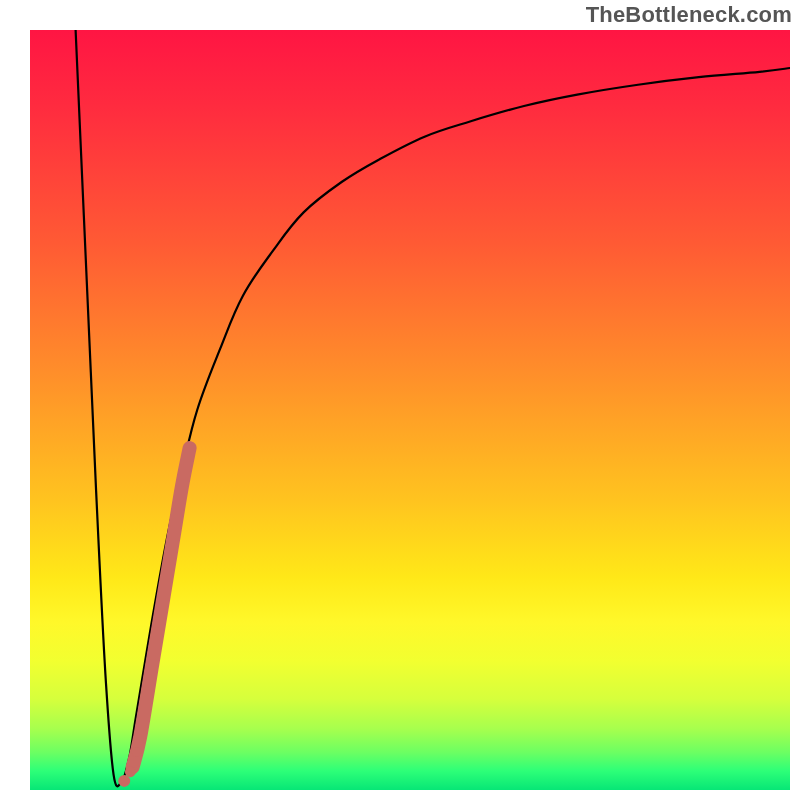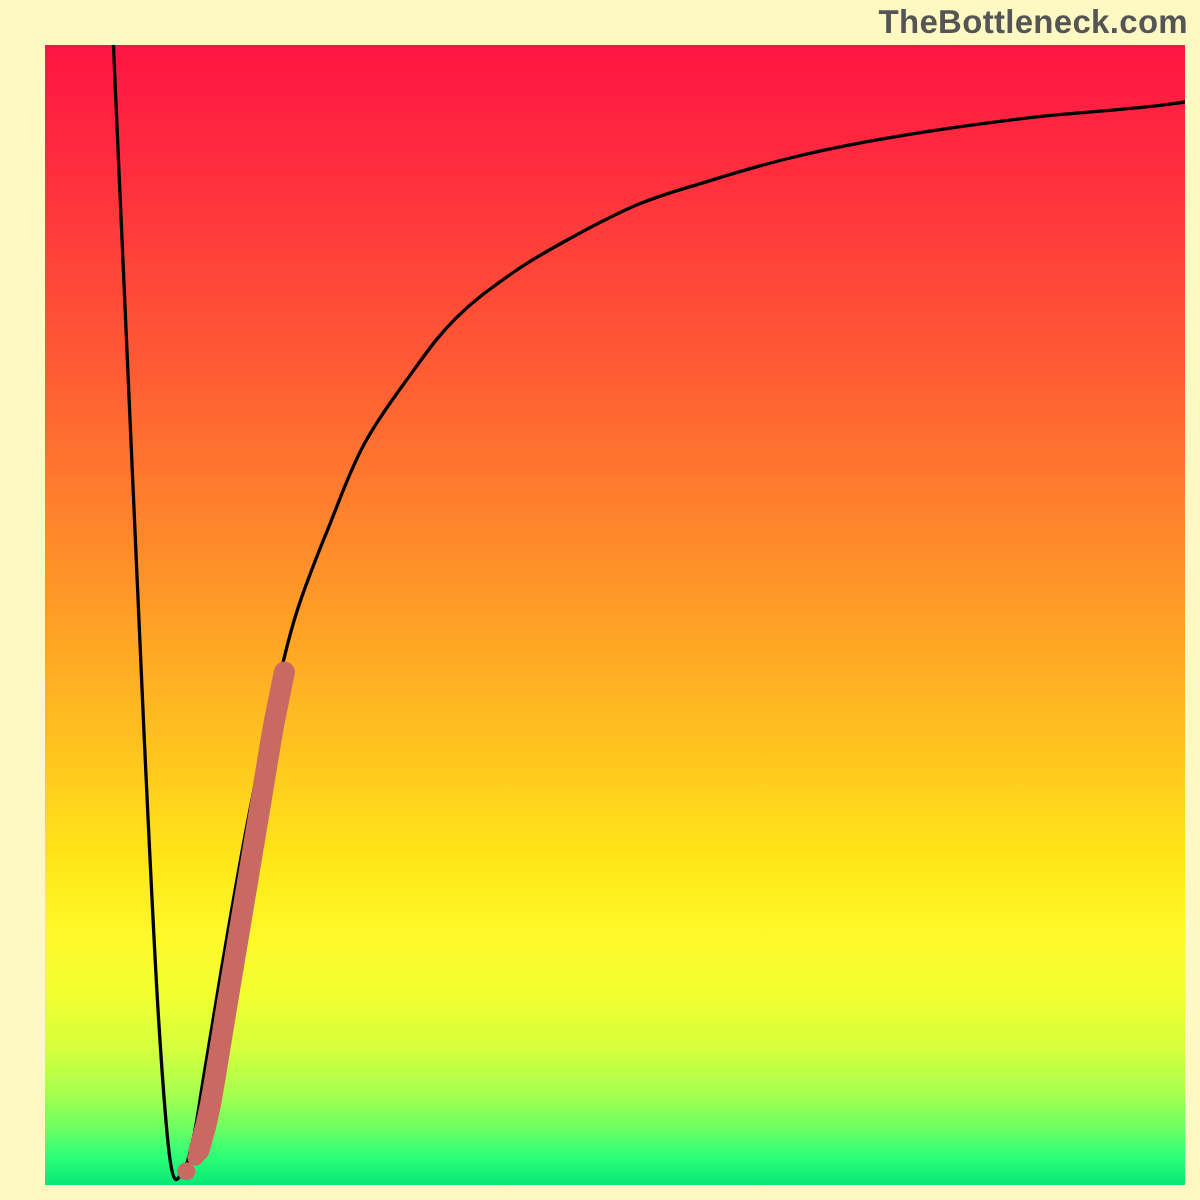--- a/index.html
+++ b/index.html
@@ -8,21 +8,21 @@
     width: 800px;
     height: 800px;
     overflow: hidden;
     background: #000;
     font-family: Arial, Helvetica, sans-serif;
   }
   .frame {
     position: relative;
     width: 800px;
     height: 800px;
-    background: #fef9c3;
+    background: #ffffff;
     text-align: center;
   }
   .watermark {
     position: absolute;
     top: 2px;
     right: 8px;
     color: #555;
     font-size: 22px;
     font-weight: 600;
     letter-spacing: 0.2px;

